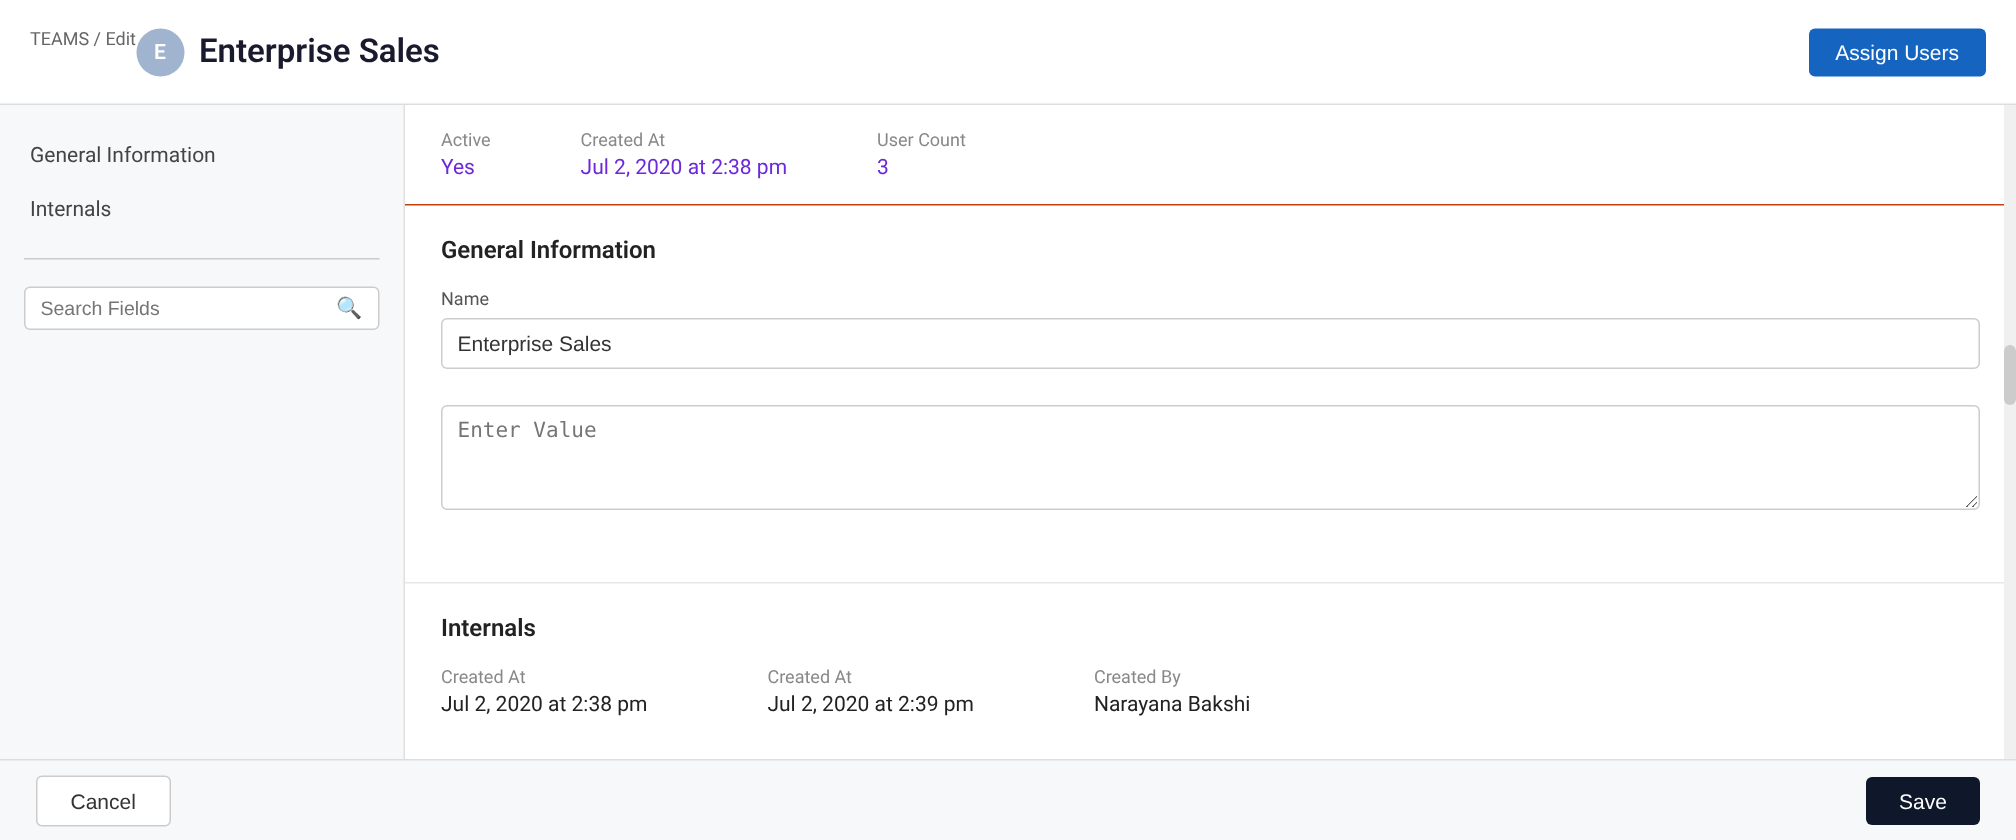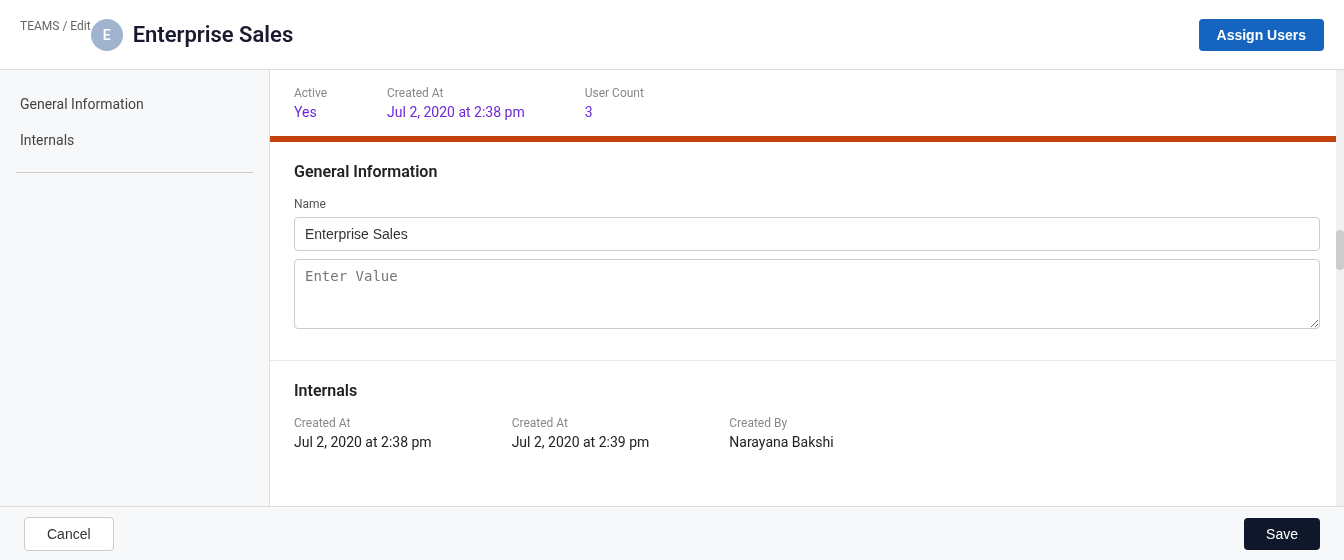--- a/index.html
+++ b/index.html
@@ -67,21 +67,21 @@
       font-weight: 500;
       cursor: pointer;
     }
     .btn-assign {
       background: #1565c0;
       color: #fff;
       border: none;
       border-radius: 4px;
       padding: 8px 18px;
       font-size: 14px;
-      font-weight: 700;
+      font-weight: 400;
       cursor: pointer;
     }
 
     
     .main-body {
       display: flex;
       height: calc(560px - 70px - 54px);
       background: #f0f2f5;
     }
 
@@ -134,21 +134,21 @@
       flex: 1;
       background: #fff;
       overflow-y: auto;
       position: relative;
     }
 
     
     .stats-bar {
       display: flex;
       padding: 16px 24px;
-      border-bottom: 6px solid #c2410c;
+      border-bottom: 1px solid #c2410c;
       gap: 60px;
     }
     .stat-item {
       display: flex;
       flex-direction: column;
       gap: 4px;
     }
     .stat-label {
       font-size: 12px;
       color: #888;
@@ -164,21 +164,21 @@
       padding: 20px 24px;
       border-bottom: 1px solid #e8e8e8;
     }
     .section-title {
       font-size: 16px;
       font-weight: 600;
       color: #222;
       margin-bottom: 16px;
     }
     .field-group {
-      margin-bottom: 8px;
+      margin-bottom: 24px;
     }
     .field-label {
       font-size: 12px;
       color: #555;
       margin-bottom: 6px;
     }
     .field-input {
       width: 100%;
       border: 1px solid #ccc;
       border-radius: 4px;
@@ -291,20 +291,24 @@
 <div class="main-body">
 
   <div class="sidebar">
     <div class="sidebar-nav-item">
       <span>General Information</span>
     </div>
     <div class="sidebar-nav-item">
       <span>Internals</span>
     </div>
     <hr class="sidebar-divider">
+    <div class="sidebar-search">
+      <input type="text" placeholder="Search Fields" style="">
+      <span class="search-icon-svg">🔍</span>
+    </div>
   </div>
 
   <div class="content-area">
 
     <div class="stats-bar">
       <div class="stat-item">
         <span class="stat-label">Active</span>
         <span class="stat-value">Yes</span>
       </div>
       <div class="stat-item">

